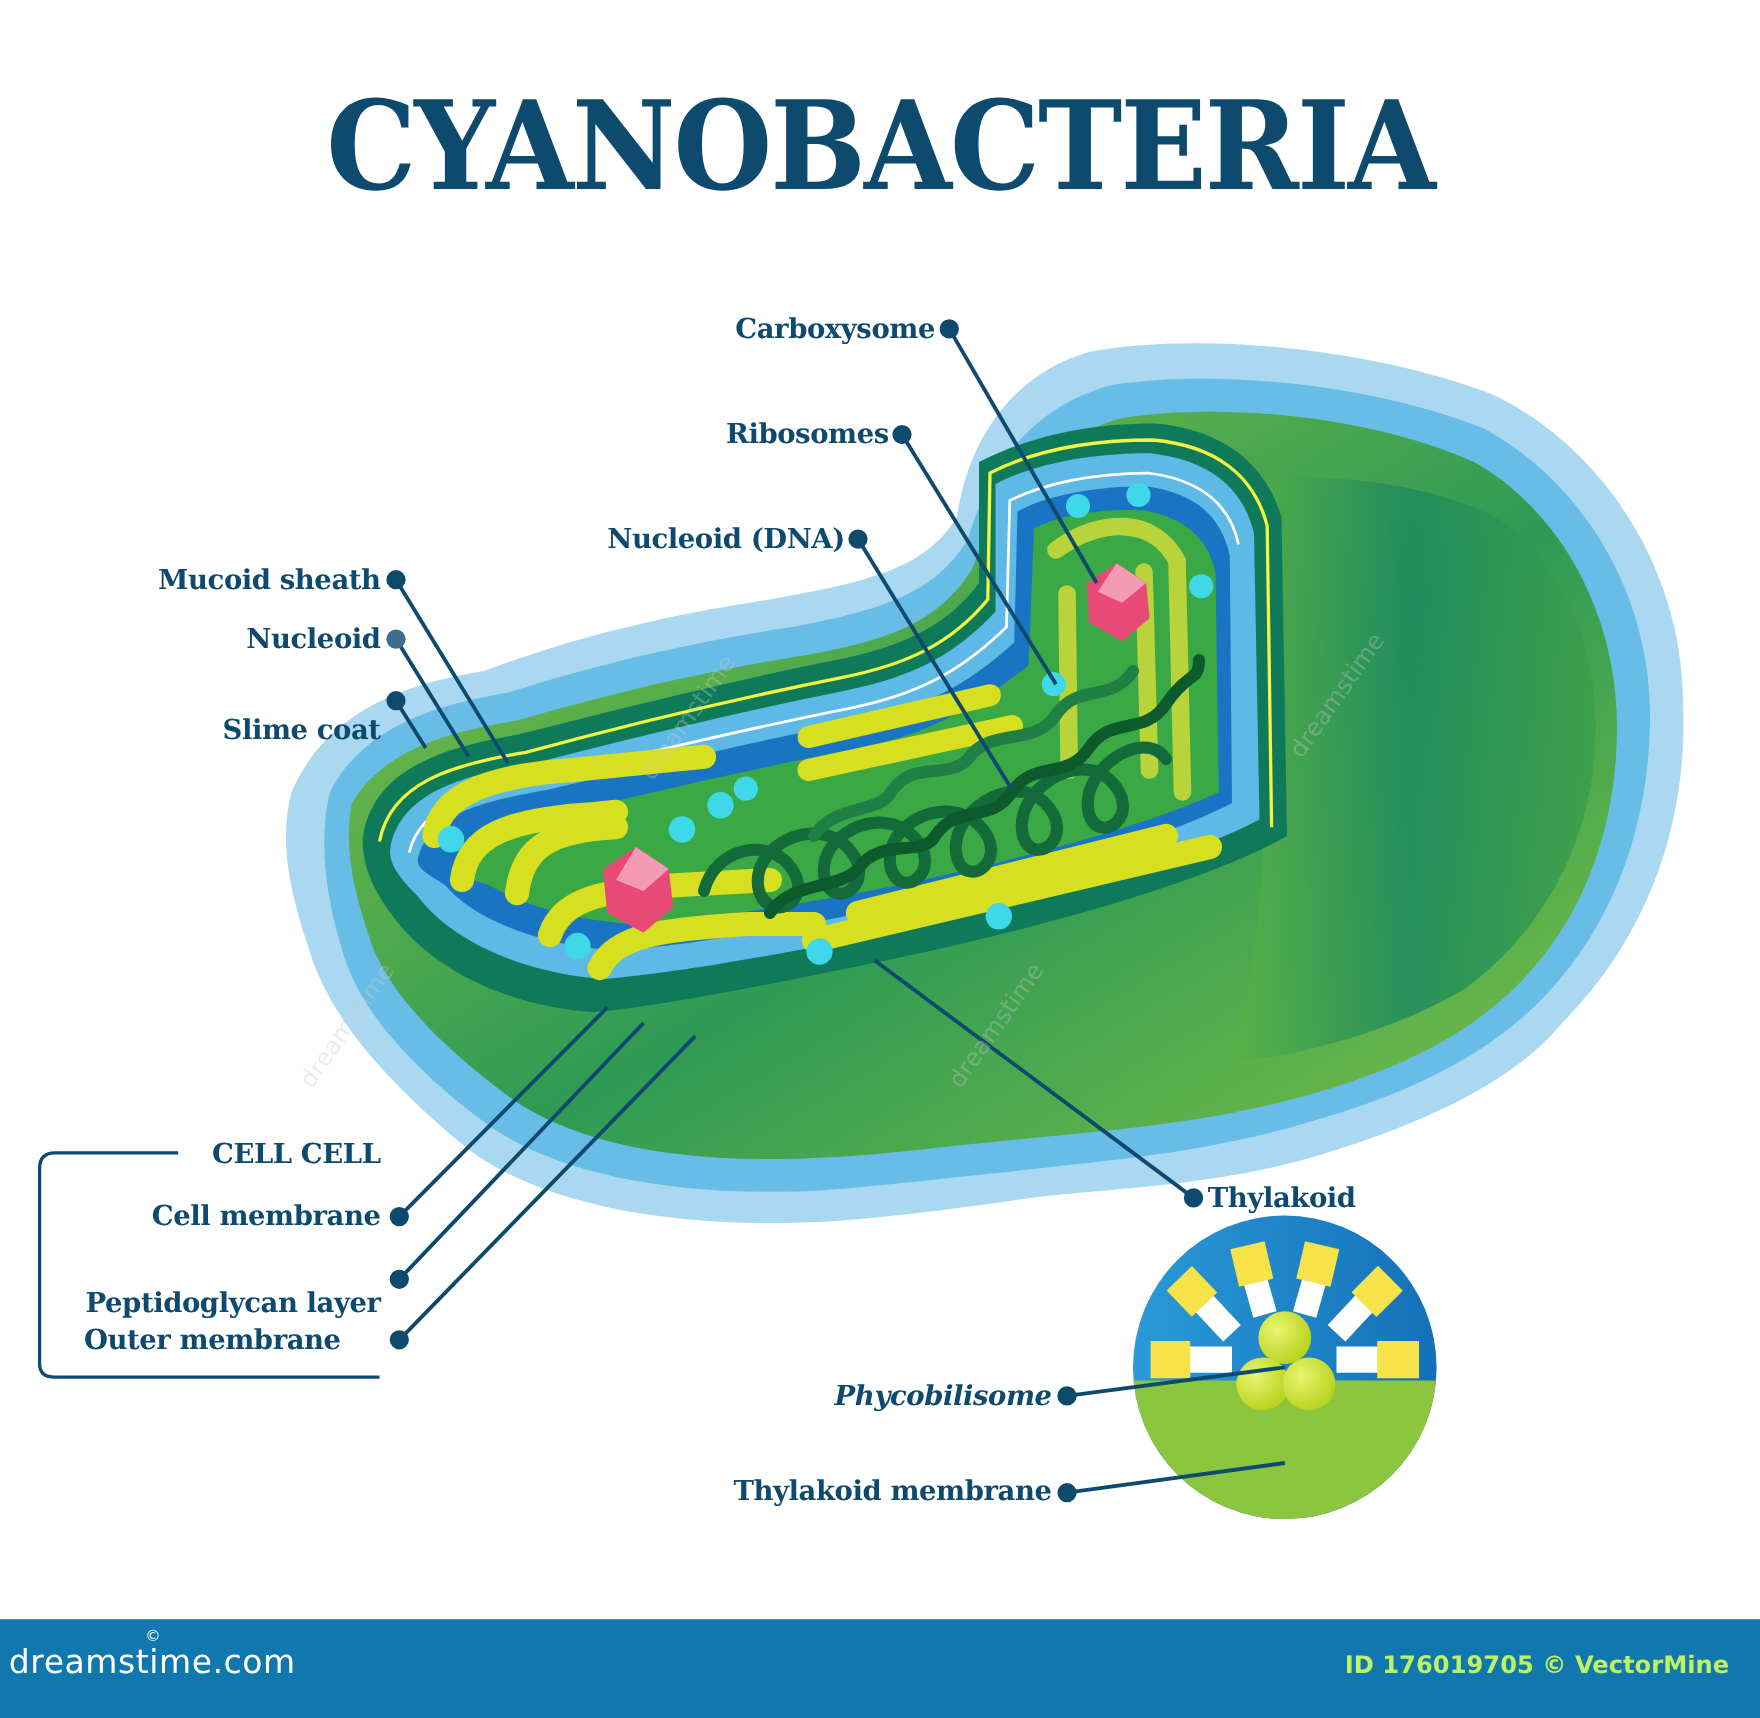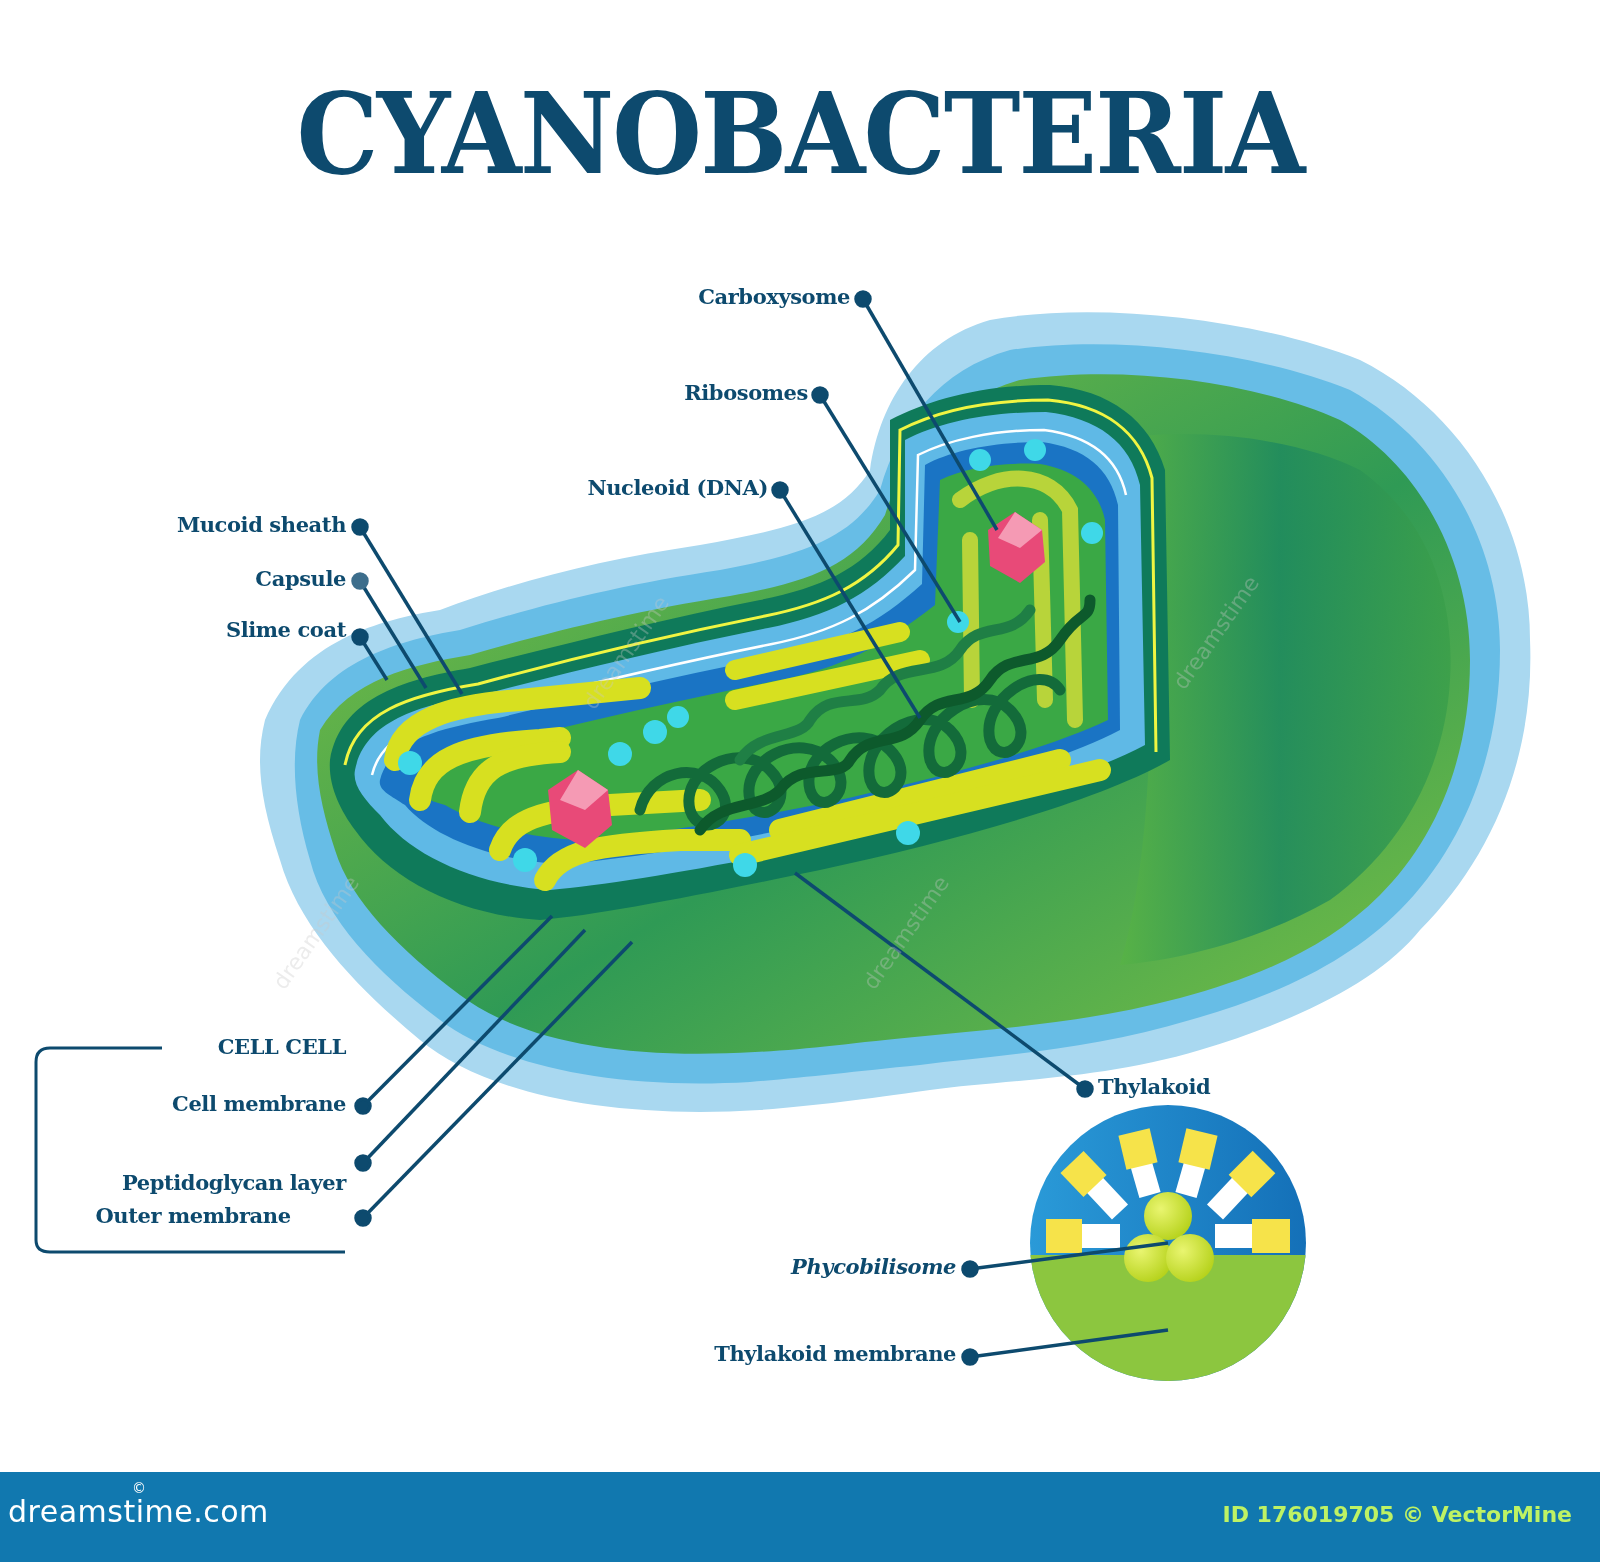--- a/index.html
+++ b/index.html
@@ -11,21 +11,21 @@
   .title {
     position: absolute; left: 0; width: 1600px; top: 78px;
     text-align: center; font-family: "DejaVu Serif", serif;
     font-weight: bold; font-size: 112px; letter-spacing: -2px;
     color: #0d4a6e; line-height: 1;
     transform: scaleX(0.92);
   }
   svg.art { position: absolute; left: 0; top: 0; }
   .label {
     position: absolute; font-family: "DejaVu Serif", serif; font-weight: bold;
-    font-size: 21px; color: #0d4a6e; white-space: nowrap; line-height: 1;
+    font-size: 25px; color: #0d4a6e; white-space: nowrap; line-height: 1;
     letter-spacing: -0.4px;
   }
   .label.right { text-align: right; }
   .footer {
     position: absolute; left: 0; top: 1472px; width: 1600px; height: 90px;
     background: #1178af;
   }
   .footer-logo {
     position: absolute; left: 8px; top: 22px; color: #fff;
     font-family: "DejaVu Sans", sans-serif; font-size: 30px; letter-spacing: 0.5px;
@@ -191,22 +191,22 @@
     </g>
   </g>
 </svg>
 
 <div class="title">CYANOBACTERIA</div>
 
 <div class="label right" style="left:640px; top:286px; width:210px;">Carboxysome</div>
 <div class="label right" style="left:600px; top:382px; width:208px;">Ribosomes</div>
 <div class="label right" style="left:520px; top:477px; width:248px;">Nucleoid (DNA)</div>
 <div class="label right" style="left:90px; top:514px; width:256px;">Mucoid sheath</div>
-<div class="label right" style="left:90px; top:568px; width:256px;">Capsule</div>
-<div class="label right" style="left:90px; top:619px; width:256px;">Slime coat</div>
+<div class="label right" style="left:90px; top:568px; width:256px;">Nucleoid</div>
+<div class="label right" style="left:90px; top:651px; width:256px;">Slime coat</div>
 <div class="label right" style="left:150px; top:1036px; width:196px;">CELL CELL</div>
 <div class="label right" style="left:40px; top:1093px; width:306px;">Cell membrane</div>
 <div class="label right" style="left:40px; top:1150px; width:306px;margin-top:22px;">Peptidoglycan layer</div>
 <div class="label right" style="left:40px; top:1205px; width:306px;text-align:center;">Outer membrane</div>
 <div class="label" style="left:1098px; top:1076px;">Thylakoid</div>
 <div class="label right" style="left:700px; top:1256px; width:256px;font-style:italic;">Phycobilisome</div>
 <div class="label right" style="left:600px; top:1343px; width:356px;">Thylakoid membrane</div>
 
 <div class="wm" style="left:560px; top:640px;">dreamstime</div>
 <div class="wm" style="left:1150px; top:620px;">dreamstime</div>

